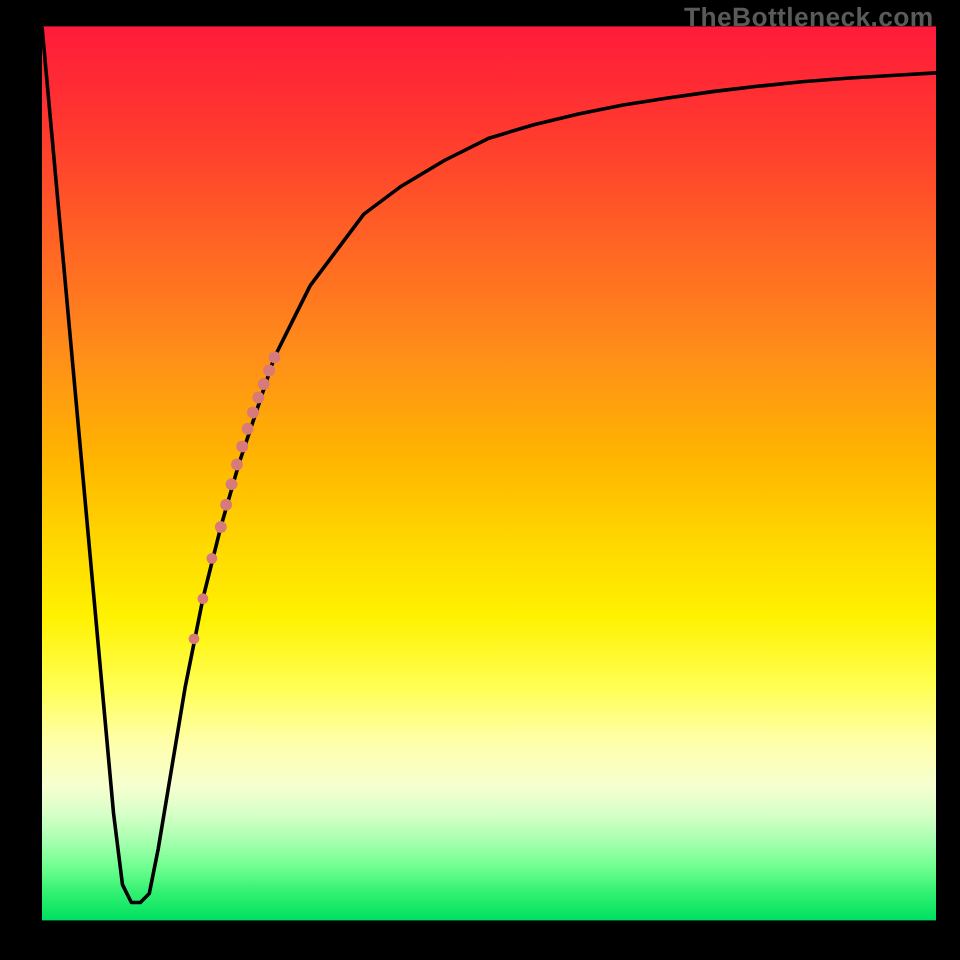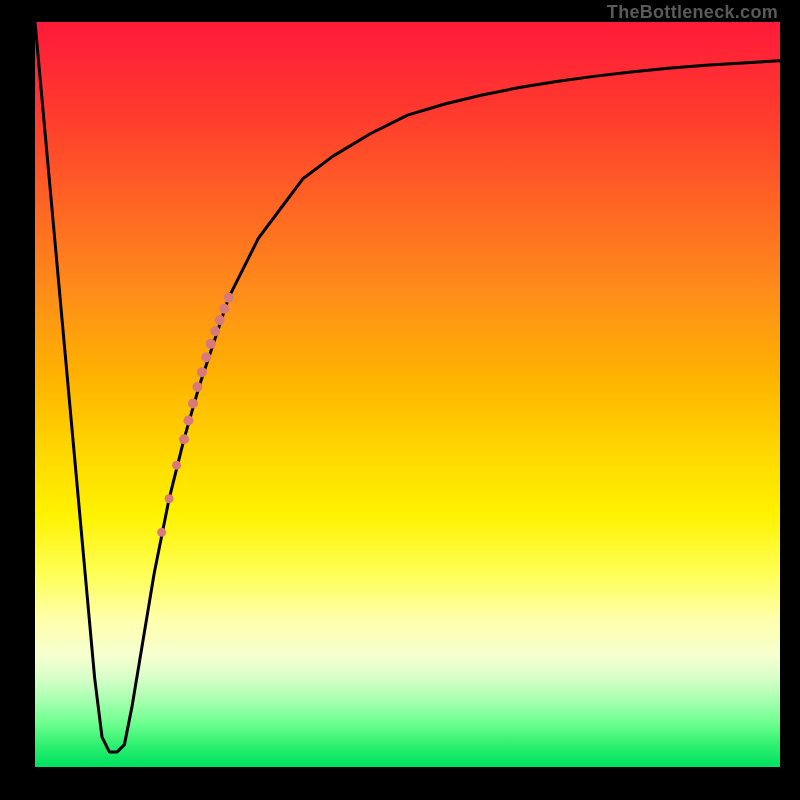--- a/index.html
+++ b/index.html
@@ -40,21 +40,21 @@
       #70ff90 94%,
       #30f070 97%,
       #00e060 100%
     );
   }
   .attribution {
     position: absolute;
     top: 2px;
     right: 22px;
     color: #5a5a5a;
-    font-size: 18px;
+    font-size: 22px;
     font-weight: 600;
     letter-spacing: 0.3px;
     user-select: none;
   }
   svg { display: block; }
 </style>
 </head>
 <body>
 
 <div class="frame">

